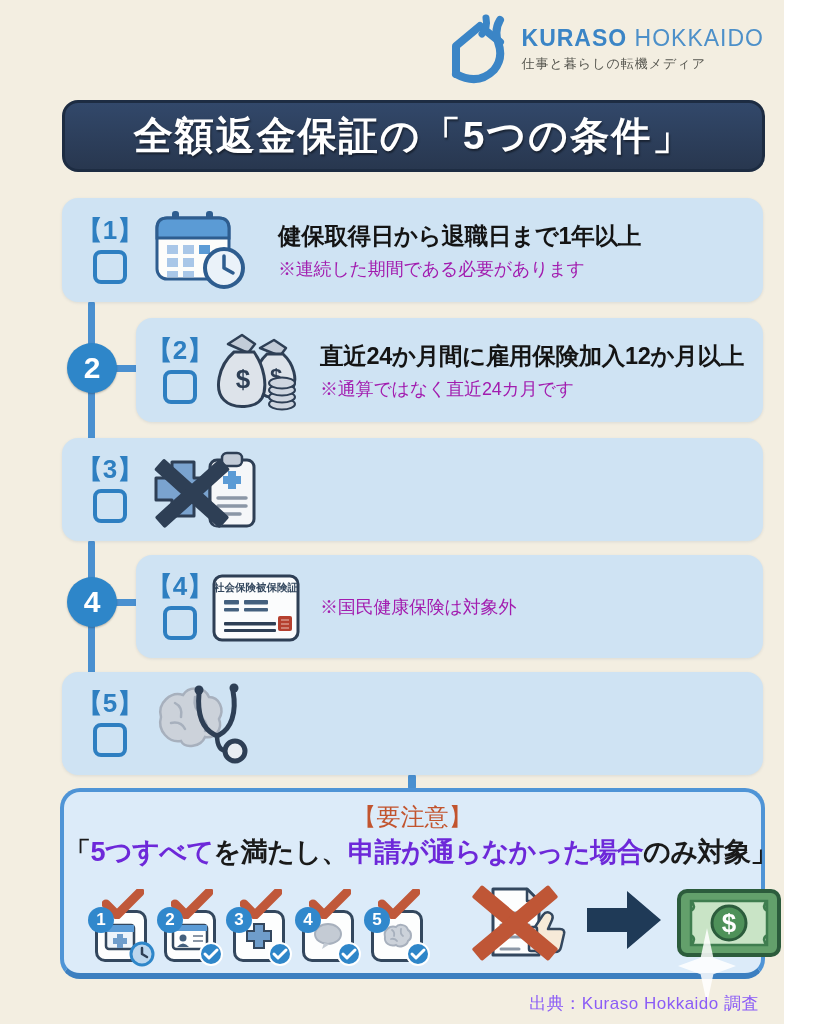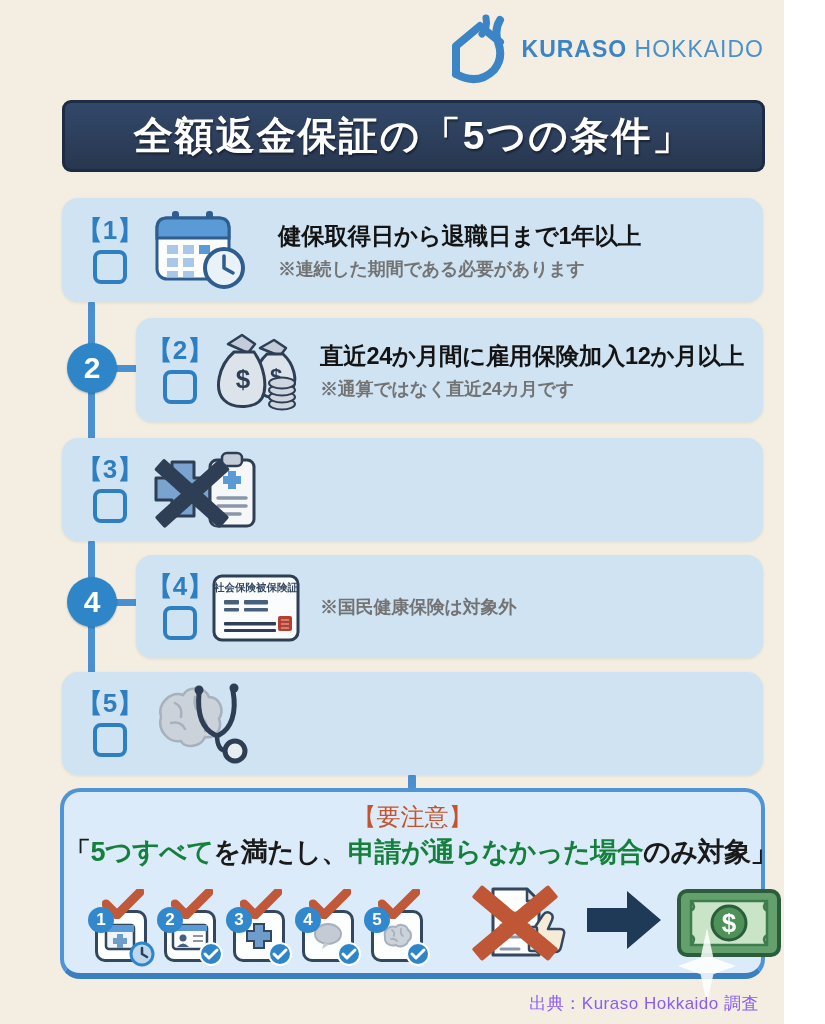--- a/index.html
+++ b/index.html
@@ -10,21 +10,21 @@
   
   .logo { position:absolute; top:12px; right:20px; display:flex; align-items:center; gap:8px; }
   .logo-text { display:flex; flex-direction:column; }
   .logo-name { font-size:23px; letter-spacing:1px; white-space:nowrap; }
   .logo-name .primary { font-weight:bold; color:#3b85c6; }
   .logo-name .secondary { font-weight:400; color:#4d90c9; }
   .logo-tagline { font-size:13px; color:#56564f; letter-spacing:1px; margin-top:3px; }
 
   
   .banner { position:absolute; left:62px; top:100px; width:703px; height:72px;
-    background:linear-gradient(#32486a,#28374f); border:3px solid #1d2c42; border-radius:9px;
+    background:linear-gradient(#32486a,#28374f); border:3px solid #1d2c42; border-radius:16px;
     display:flex; align-items:center; justify-content:center; }
   .banner-title { color:#ffffff; font-size:39px; font-weight:bold; letter-spacing:2px; text-shadow:1px 2px 2px rgba(0,0,0,.45); }
 
   
   .vline { position:absolute; width:7px; background:#4a90d0; border-radius:3px; }
   .hconn { position:absolute; height:7px; background:#4a90d0; border-radius:3px; }
   .tl-circle { position:absolute; width:50px; height:50px; border-radius:50%; background:#2e86c9;
     color:#fff; font-size:30px; font-weight:bold; display:flex; align-items:center; justify-content:center;
     box-shadow:0 1px 2px rgba(0,0,0,.25); }
 
@@ -34,28 +34,28 @@
   .cond.full { left:62px; width:701px; padding-left:20px; }
   .cond.indent { left:136px; width:627px; padding-left:16px; }
   .label-col { width:56px; display:flex; flex-direction:column; align-items:center; gap:7px; flex:0 0 auto; }
   .num-label { color:#2e7fc1; font-size:26px; font-weight:bold; line-height:1; }
   .checkbox { width:34px; height:34px; border:4px solid #2e7fc1; border-radius:8px; background:transparent; }
   .icon-col { display:flex; align-items:center; justify-content:center; flex:0 0 auto; }
   .cond.full .icon-col { width:124px; }
   .cond.indent .icon-col { width:96px; }
   .text-col { display:flex; flex-direction:column; gap:5px; margin-left:16px; }
   .cond-title { font-size:23.5px; font-weight:bold; color:#141414; letter-spacing:-0.3px; white-space:nowrap; }
-  .cond-note { font-size:18px; font-weight:bold; color:#737373; letter-spacing:-0.2px; }
+  .cond-note { font-size:18px; font-weight:normal; color:#a21caf; letter-spacing:-0.2px; }
 
   
   .warning { position:absolute; left:60px; top:788px; width:705px; height:191px;
     background:#dcebf9; border:4px solid #4f94d6; border-bottom:6px solid #3c7fc0; border-radius:20px; }
   .warn-heading { text-align:center; margin-top:9px; font-size:24px; font-weight:normal; color:#c2542e; }
   .warn-line { text-align:center; margin-top:1px; font-size:27px; font-weight:bold; color:#1a1a1a; letter-spacing:-0.5px; white-space:nowrap; }
-  .warn-line .em { color:#15803d; }
+  .warn-line .em { color:#6d28d9; }
   .warn-note { text-align:center; margin-top:1px; font-size:18px; font-weight:bold; color:#1a1a1a; }
   .warn-icons { position:absolute; left:28px; right:16px; bottom:8px; display:flex; align-items:flex-end; }
 
   .mini { position:relative; width:58px; height:76px; flex:0 0 auto; margin-right:11px; }
   .mini-box { position:absolute; left:3px; bottom:3px; width:52px; height:52px; background:#fdfefe;
     border:3px solid #33475e; border-radius:10px; display:flex; align-items:center; justify-content:center; }
   .mini-badge { position:absolute; top:18px; left:-4px; width:26px; height:26px; border-radius:50%;
     background:#3188cc; color:#fff; font-size:17px; font-weight:bold; display:flex; align-items:center;
     justify-content:center; z-index:3; }
   .mini-check { position:absolute; top:0; left:10px; z-index:2; }
@@ -80,20 +80,21 @@
     <svg width="72" height="74" viewBox="0 0 72 74">
       <path d="M14 62 V34 L38 14 L58 30" fill="none" stroke="#3b85c6" stroke-width="8" stroke-linecap="round" stroke-linejoin="round"></path>
       <path d="M14 62 Q36 74 52 58 Q62 46 56 30 Q52 18 58 8" fill="none" stroke="#3b85c6" stroke-width="8" stroke-linecap="round"></path>
       <path d="M44 6 Q46 16 40 22" fill="none" stroke="#3b85c6" stroke-width="7" stroke-linecap="round"></path>
     </svg>
     <div class="logo-text">
       <div class="logo-name">
         <span class="primary">KURASO</span>
         <span class="secondary">HOKKAIDO</span>
       </div>
+      <div class="logo-tagline">仕事と暮らしの転機メディア</div>
     </div>
   </div>
 
   <div class="banner">
     <div class="banner-title">全額返金保証の「5つの条件」</div>
   </div>
 
   <div class="vline" style="left:88px; top:301px; height:140px;"></div>
   <div class="vline" style="left:88px; top:540px; height:135px;"></div>
   <div class="hconn" style="left:112px; top:365px; width:28px;"></div>

